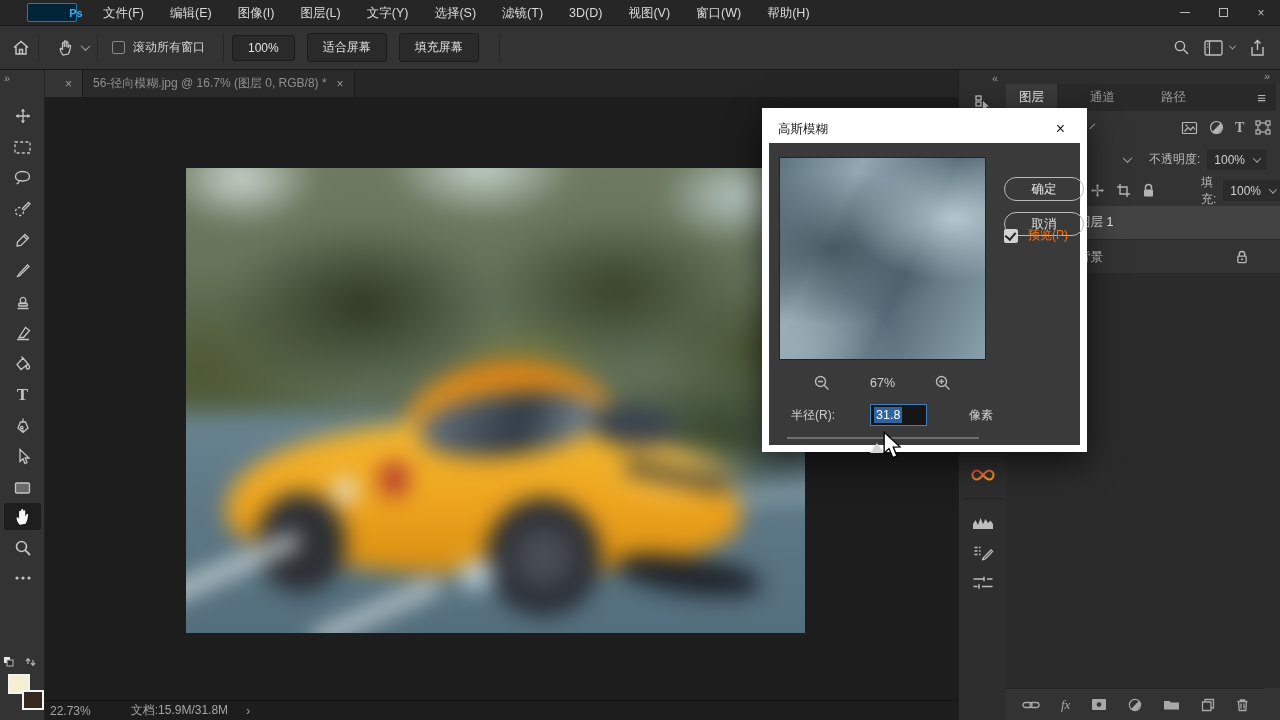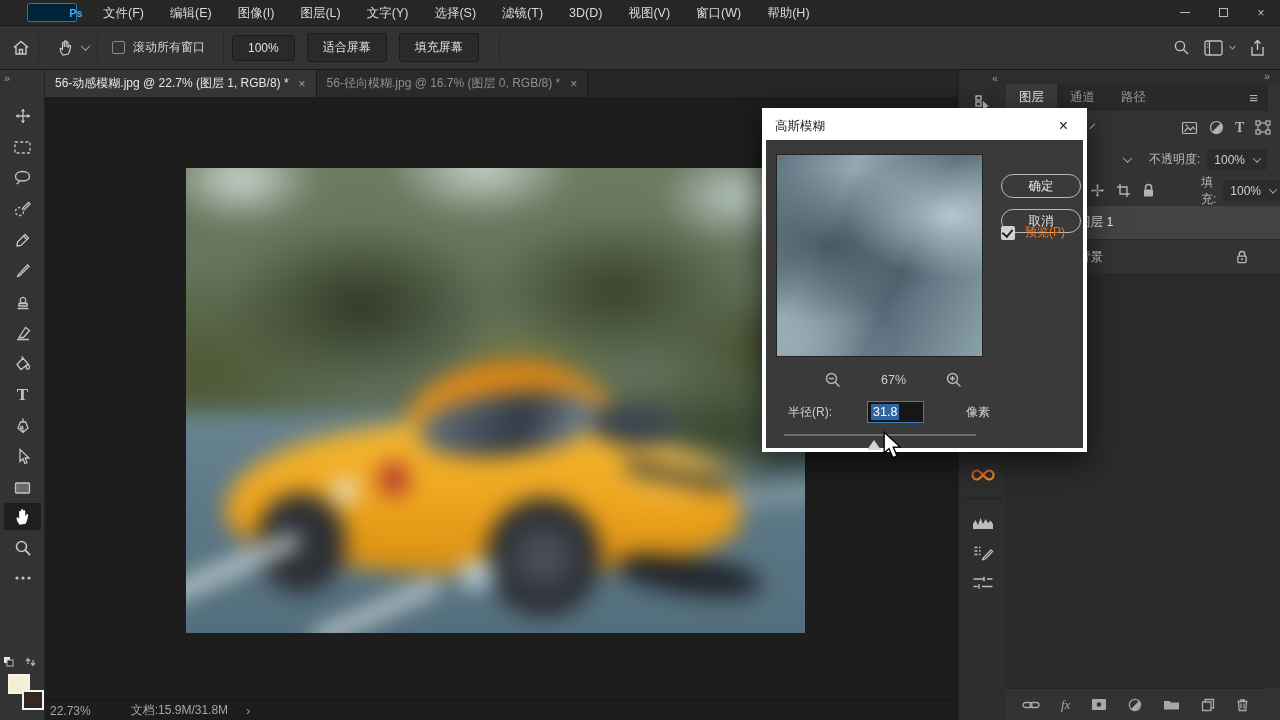--- a/index.html
+++ b/index.html
@@ -106,21 +106,21 @@
   .iconstrip { position:absolute; top:70px; left:958px; width:48px; bottom:0; background:#2e2e2e; border-left:1px solid #202020; z-index:6; }
   .is-collapse { position:absolute; top:2px; right:8px; color:#9a9a9a; font-size:11px; }
   .strip-icon { position:absolute; left:5px; width:38px; height:30px; display:flex; align-items:center; justify-content:center; }
   .strip-icon svg { stroke:#bdbdbd; fill:none; stroke-width:1.3; }
   .strip-sep { position:absolute; left:4px; width:40px; height:1px; background:#242424; }
 
   
   .dock { position:absolute; top:70px; left:1006px; width:274px; bottom:0; background:#333333; z-index:6; }
   .dock-head { position:absolute; top:0; left:0; right:0; height:14px; background:#2e2e2e; }
   .dock-collapse { position:absolute; top:0px; right:10px; color:#9a9a9a; font-size:11px; }
-  .panel-tabs { position:absolute; top:14px; left:0; right:12px; height:27px; background:#292929; display:flex; align-items:stretch; }
+  .panel-tabs { position:absolute; top:14px; left:0; right:4px; height:27px; background:#292929; display:flex; align-items:stretch;gap:20px; }
   .panel-tab { padding:0 13px; display:flex; align-items:center; font-size:12.5px; }
   .panel-tab.active { background:#3a3a3a; color:#e8e8e8; }
   .panel-tab.inactive { color:#9a9a9a; }
   .panel-menu { margin-left:auto; margin-right:10px; align-self:center; color:#b5b5b5; font-size:15px; }
   .dock-row { position:absolute; left:0; right:0; display:flex; align-items:center; background:#333333; }
   .row-filter { top:41px; height:33px; }
   .row-opacity { top:74px; height:31px; }
   .row-lock { top:105px; height:31px; }
   .filter-icons { display:flex; align-items:center; gap:11px; margin-left:88px; }
   .filter-icons svg { stroke:#b5b5b5; fill:none; stroke-width:1.2; }
@@ -135,30 +135,30 @@
   .layer1 { top:136px; background:#434343; color:#e4e4e4; border-bottom:1px solid #2a2a2a; }
   .layer-bg { top:171px; background:#333333; color:#d0d0d0; border-bottom:1px solid #2a2a2a; height:33px; }
   .layer-name { margin-left:72px; }
   .layer-lock { margin-left:auto; margin-right:32px; }
   .dock-empty { position:absolute; top:204px; bottom:32px; left:0; right:0; background:#2b2b2b; }
   .dock-bottom { position:absolute; bottom:0; left:0; right:16px; height:32px; background:#333333; border-top:1px solid #242424; display:flex; align-items:center; gap:21px; padding-left:16px; }
   .dock-bottom svg { stroke:#a8a8a8; fill:none; stroke-width:1.3; }
   .fx-glyph { color:#a8a8a8; font-style:italic; font-size:13px; font-family:"Liberation Serif","DejaVu Serif",serif; }
 
   
-  .dialog { position:absolute; left:762px; top:108px; width:325px; height:344px; background:#3a3a3a; border:4px solid #ffffff; box-shadow:0 10px 30px rgba(0,0,0,.65); z-index:50; }
+  .dialog { position:absolute; left:762px; top:108px; width:325px; height:344px; background:#3a3a3a; border:7px solid #ffffff; box-shadow:0 10px 30px rgba(0,0,0,.65); z-index:50; }
   .dlg-title { position:absolute; top:0; left:0; right:0; height:28px; background:#ffffff; color:#1c1c1c; display:flex; align-items:center; padding:0 9px; font-size:12.5px; }
   .dlg-close { margin-left:auto; color:#1c1c1c; font-size:16px; padding:0 6px; }
   .dlg-preview { position:absolute; left:10px; top:42px; width:207px; height:203px; border:1px solid #242424;
     background:
       radial-gradient(150px 90px at 85% 30%, rgba(190,207,214,.9) 0%, rgba(190,207,214,0) 70%),
       radial-gradient(170px 110px at 25% 45%, rgba(53,70,80,.8) 0%, rgba(53,70,80,0) 70%),
       radial-gradient(140px 90px at 10% 95%, rgba(160,180,188,.7) 0%, rgba(160,180,188,0) 70%),
       linear-gradient(115deg, #5d737f 0%, #93a8b2 28%, #556a76 60%, #8aa0aa 100%); }
-  .dlg-zoomrow { position:absolute; left:24px; top:254px; width:207px; height:28px; display:flex; align-items:center; justify-content:space-between; padding:0 34px; }
+  .dlg-zoomrow { position:absolute; left:10px; top:254px; width:207px; height:28px; display:flex; align-items:center; justify-content:space-between; padding:0 34px; }
   .dlg-zoomrow svg { stroke:#b8b8b8; fill:none; stroke-width:1.4; }
   .zoom-level { color:#cfcfcf; font-size:12.5px; }
   .radius-row { position:absolute; left:10px; top:288px; width:300px; height:24px; display:flex; align-items:center;gap:28px; }
   .radius-label { color:#cfcfcf; margin-left:12px; }
   .radius-input { width:57px; height:22px; background:#161616; border:1px solid #3e7fbe; margin-left:7px; display:flex; align-items:center; padding-left:3px; }
   .radius-sel { background:#2f64a0; color:#ffffff; padding:1px 2px; font-size:12.5px; }
   .radius-unit { color:#cfcfcf; margin-left:14px; }
   .slider { position:absolute; left:18px; top:322px; width:192px; height:2px; background:#6e6e6e; }
   .slider-thumb { position:absolute; left:101px; top:328px; width:0; height:0; border-left:7px solid transparent; border-right:7px solid transparent; border-bottom:10px solid #d4d4d4; }
   .dlg-btn { position:absolute; left:235px; width:80px; height:24px; border:1px solid #bababa; border-radius:12px; background:transparent; color:#e5e5e5; font-size:12.5px; display:flex; align-items:center; justify-content:center;margin-top:21px; }
@@ -340,21 +340,20 @@
     </div>
     <div class="swatch-wrap">
       <div class="fg-swatch"></div>
       <div class="bg-swatch"></div>
     </div>
 
   </div>
 
   <div class="tabbar">
     <div class="doc-tab active">
-      <span>56-动感模糊.jpg @ 22.7% (图层 1, RGB/8) *</span>
       <span class="tab-close">×</span>
     </div>
     <div class="doc-tab inactive">
       <span>56-径向模糊.jpg @ 16.7% (图层 0, RGB/8) *</span>
       <span class="tab-close">×</span>
     </div>
   </div>
 
   <div class="canvas">
     <div class="photo">

